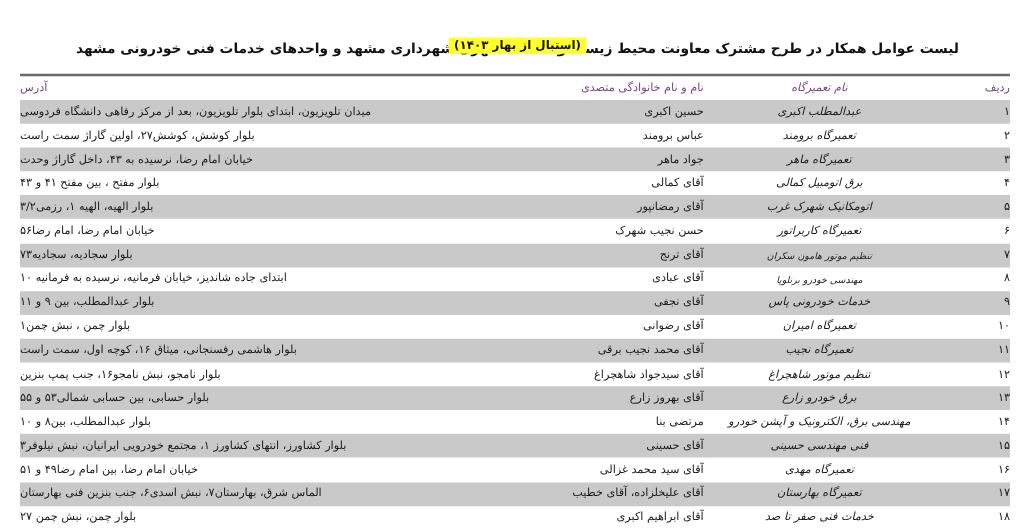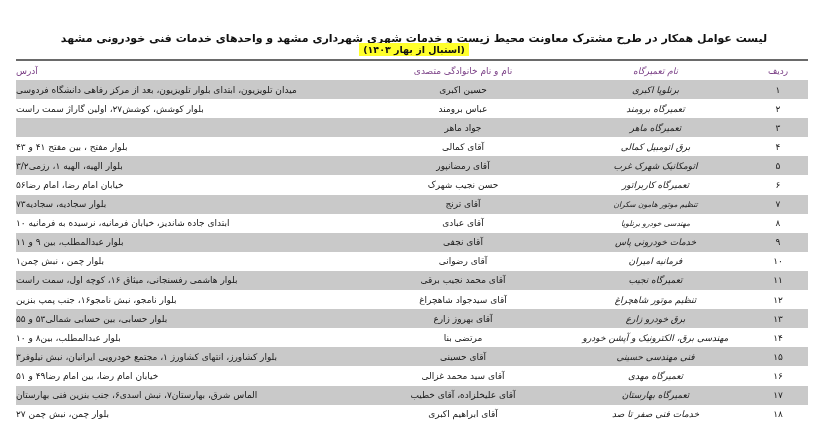--- a/index.html
+++ b/index.html
@@ -1,26 +1,26 @@
 <!DOCTYPE html>
 <html><head>
 <meta charset="utf-8">
 <style>
   html, body { margin:0; padding:0; background:#ffffff; }
   body { width:828px; height:423px; overflow:hidden; position:relative; font-family:"DejaVu Sans", sans-serif; color:#1a1a1a; }
   .title { position:absolute; top:12px; left:0; width:828px; text-align:center; direction:rtl; font-size:11px; font-weight:bold; color:#111;margin-top:20px; }
-  .subtitle-wrap { position:absolute; top:38px; left:0; width:828px; text-align:center; direction:rtl; }
+  .subtitle-wrap { position:absolute; top:24px; left:0; width:828px; text-align:center; direction:rtl; }
   .subtitle { display:inline-block; background:#ffff2a; font-size:9.5px; font-weight:bold; padding:1px 4px; color:#111; }
   .table { position:absolute; left:16px; top:59px; width:792px; direction:rtl; border-top:2px solid #6a6a6a; border-bottom:2px solid #6a6a6a; }
   .row { display:flex; height:19.1px; align-items:center; font-size:9px; }
   .row.header { height:19px; color:#7a3f86; font-size:9px; }
   .row.gray { background:#c9c9c9; }
-  .c-idx { width:60px; text-align:center; }
+  .c-idx { width:60px; }
   .c-shop { width:185px; text-align:center;font-style:italic; }
-  .c-owner { width:200px; text-align:center; }
+  .c-owner { width:200px; }
   .c-addr { flex:1; text-align:left; }
   .row .c-shop.small { font-size:7.5px; }
 </style>
 </head>
 <body>
 
 <div class="title">لیست عوامل همکار در طرح مشترک معاونت محیط زیست و خدمات شهری شهرداری مشهد و واحدهای خدمات فنی خودرونی مشهد</div>
 <div class="subtitle-wrap">
   <span class="subtitle">(استبال از بهار ۱۴۰۳)</span>
 </div>
@@ -28,34 +28,35 @@
 <div class="table">
   <div class="row header">
     <div class="c-idx">ردیف</div>
     <div class="c-shop">نام تعمیرگاه</div>
     <div class="c-owner">نام و نام خانوادگی متصدی</div>
     <div class="c-addr">آدرس</div>
   </div>
   <div id="rows">
       <div class="row gray">
         <div class="c-idx">۱</div>
-        <div class="c-shop">برنلوپا اکبری</div>
+        <div class="c-shop">عبدالمطلب اکبری</div>
         <div class="c-owner">حسین اکبری</div>
         <div class="c-addr">میدان تلویزیون، ابتدای بلوار تلویزیون، بعد از مرکز رفاهی دانشگاه فردوسی</div>
       </div>
       <div class="row">
         <div class="c-idx">۲</div>
         <div class="c-shop">تعمیرگاه برومند</div>
         <div class="c-owner">عباس برومند</div>
         <div class="c-addr">بلوار کوشش، کوشش۲۷، اولین گاراژ سمت راست</div>
       </div>
       <div class="row gray">
         <div class="c-idx">۳</div>
         <div class="c-shop">تعمیرگاه ماهر</div>
         <div class="c-owner">جواد ماهر</div>
+        <div class="c-addr">خیابان امام رضا، نرسیده به ۴۳، داخل گاراژ وحدت</div>
       </div>
       <div class="row">
         <div class="c-idx">۴</div>
         <div class="c-shop">برق اتومبیل کمالی</div>
         <div class="c-owner">آقای کمالی</div>
         <div class="c-addr">بلوار مفتح ، بین مفتح ۴۱ و ۴۳</div>
       </div>
       <div class="row gray">
         <div class="c-idx">۵</div>
         <div class="c-shop">اتومکانیک شهرک غرب</div>
@@ -81,21 +82,21 @@
         <div class="c-addr">ابتدای جاده شاندیز، خیابان فرمانیه، نرسیده به فرمانیه ۱۰</div>
       </div>
       <div class="row gray">
         <div class="c-idx">۹</div>
         <div class="c-shop">خدمات خودرونی پاس</div>
         <div class="c-owner">آقای نجفی</div>
         <div class="c-addr">بلوار عبدالمطلب، بین ۹ و ۱۱</div>
       </div>
       <div class="row">
         <div class="c-idx">۱۰</div>
-        <div class="c-shop">فرمانیه امیران</div>
+        <div class="c-shop">تعمیرگاه امیران</div>
         <div class="c-owner">آقای رضوانی</div>
         <div class="c-addr">بلوار چمن ، نبش چمن۱</div>
       </div>
       <div class="row gray">
         <div class="c-idx">۱۱</div>
         <div class="c-shop">تعمیرگاه نجیب</div>
         <div class="c-owner">آقای محمد نجیب برقی</div>
         <div class="c-addr">بلوار هاشمی رفسنجانی، میثاق ۱۶، کوچه اول، سمت راست</div>
       </div>
       <div class="row">

